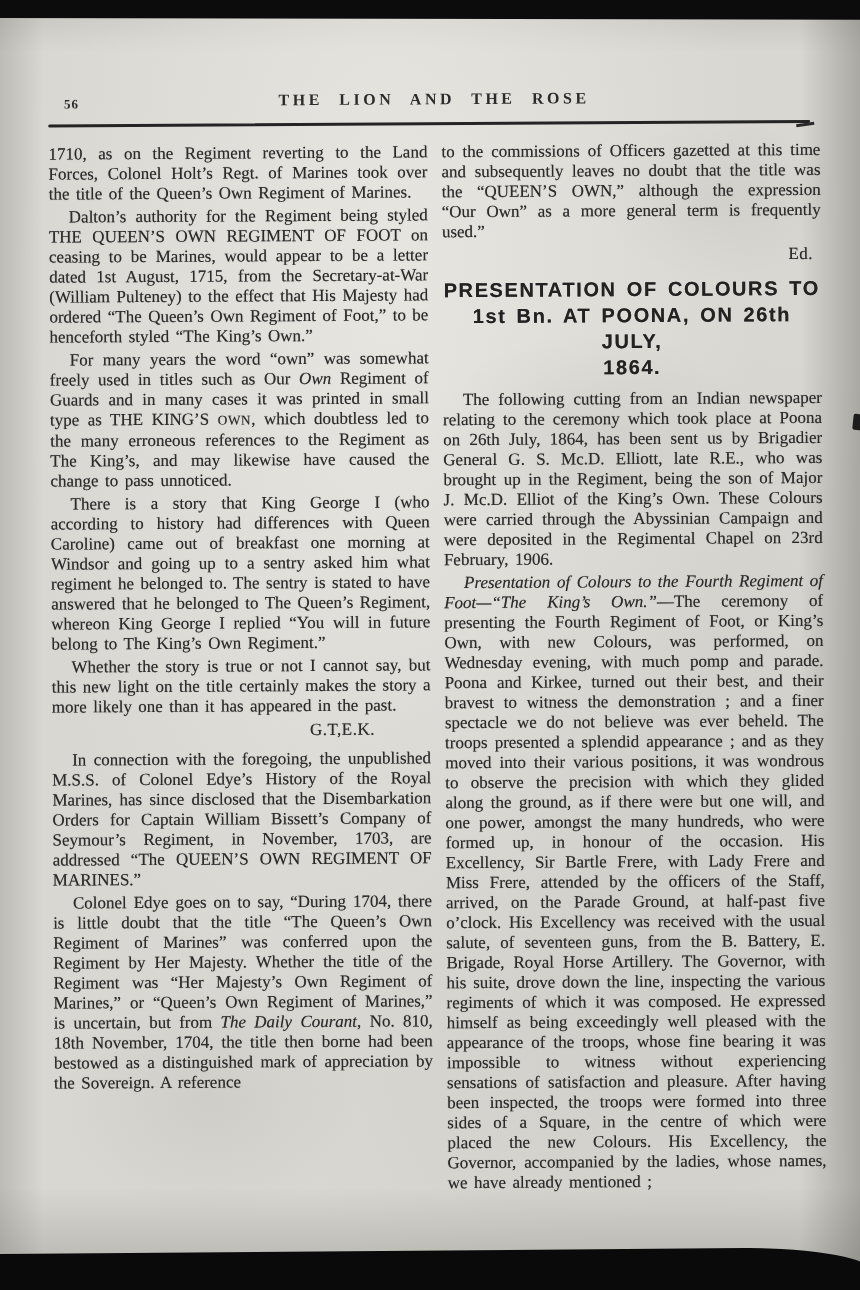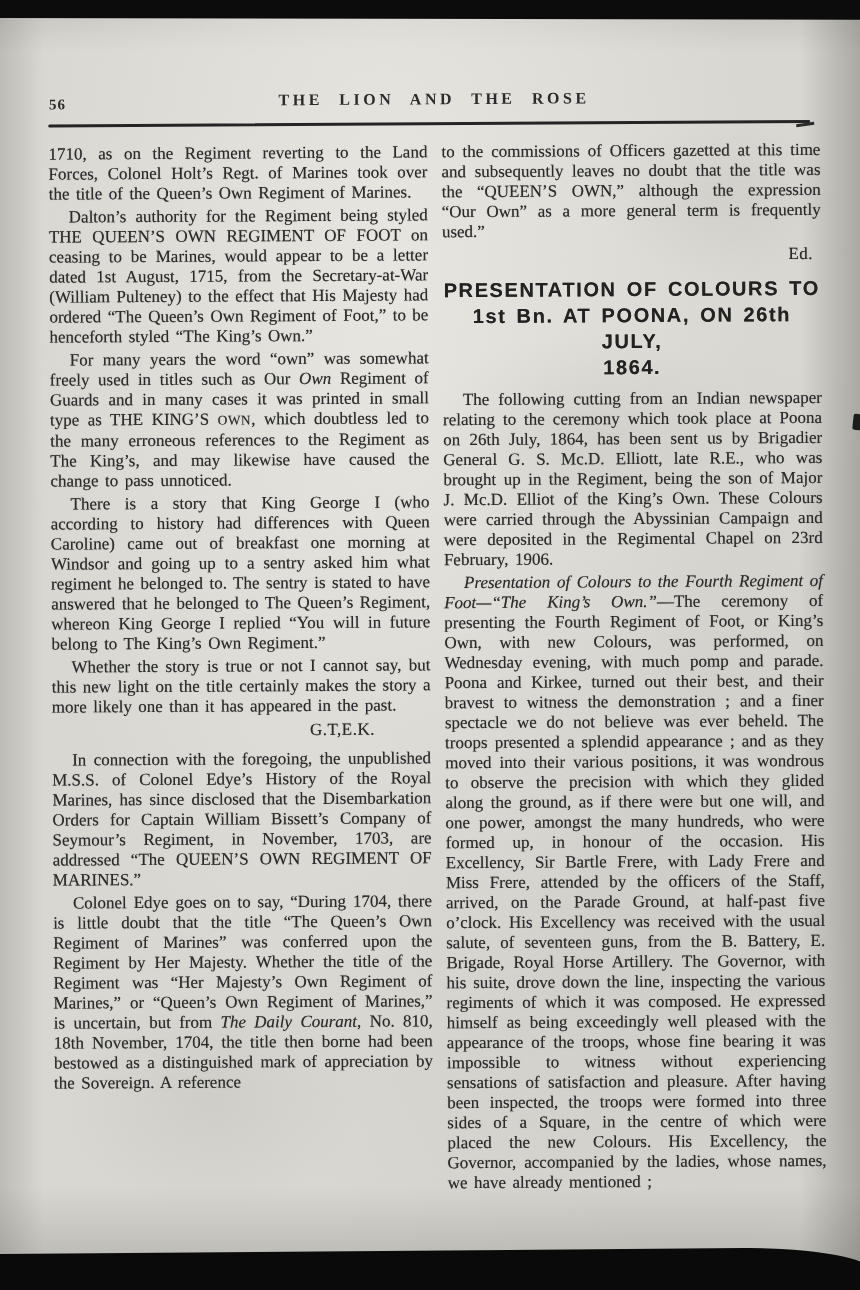--- a/index.html
+++ b/index.html
@@ -39,22 +39,22 @@
     position:absolute;right:-2px;top:414px;width:9px;height:16px;
     background:#1c1c1c;transform:rotate(6deg);border-radius:2px;
   }
   .content{
     position:absolute;left:48px;top:88px;width:772px;
     transform:rotate(-.35deg);transform-origin:430px 0;
     color:var(--ink);
   }
   .page-header{position:relative;height:24px;}
   .page-number{
-    position:absolute;left:1px;top:6px;
-    font-size:15px;font-weight:bold;letter-spacing:1px;
+    position:absolute;left:16px;top:6px;
+    font-size:13px;font-weight:bold;letter-spacing:1px;
   }
   .header-title{
     position:absolute;left:0;right:0;top:2px;text-align:center;
     font-size:16px;font-weight:bold;letter-spacing:3.5px;word-spacing:9px;
   }
   .header-rule{
     position:relative;margin-top:10px;height:3px;background:#242424;
     width:762px;border-radius:2px;
   }
   .header-rule::after{

